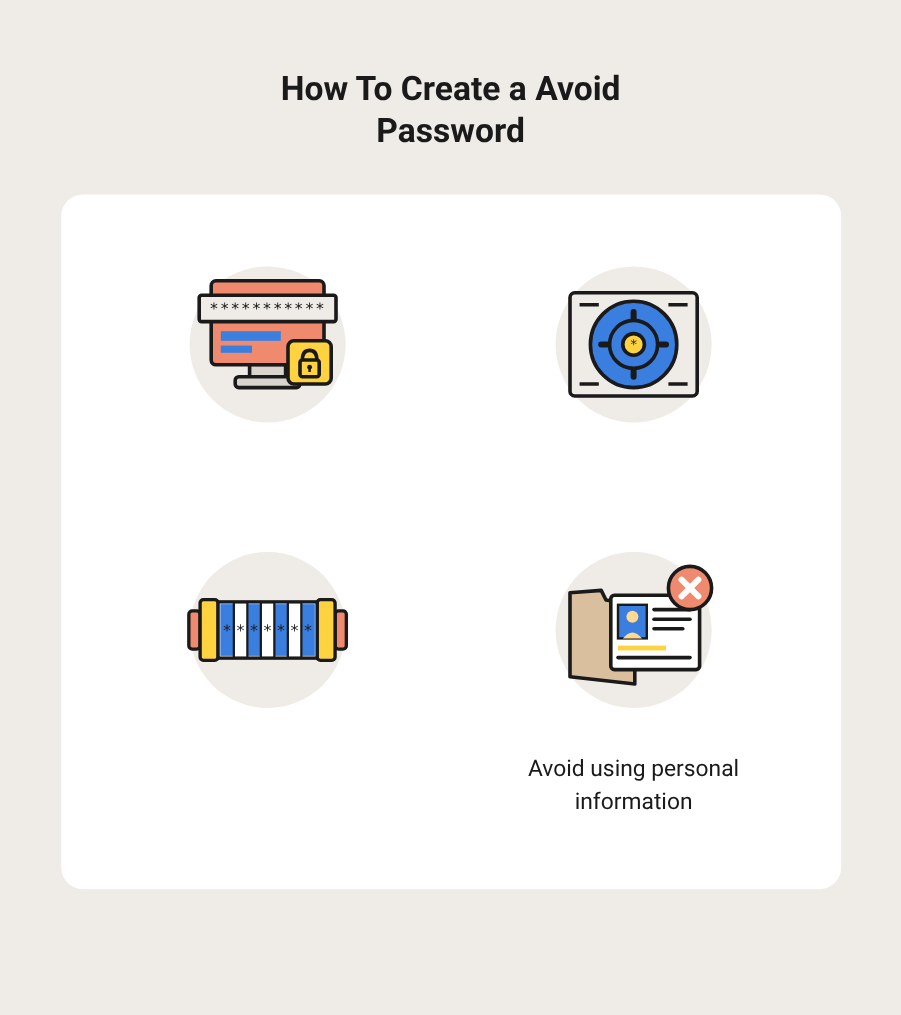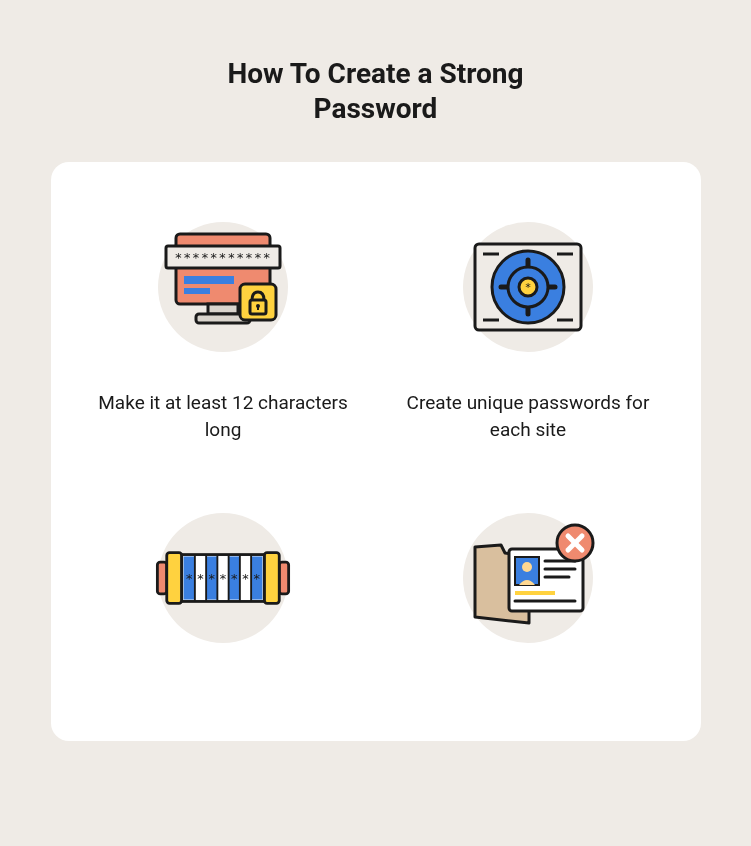--- a/index.html
+++ b/index.html
@@ -59,21 +59,21 @@
   .tip-label {
     font-size: 19px;
     line-height: 1.4;
     max-width: 260px;
     color: #1a1a1a;
   }
 </style>
 </head>
 <body>
 
-<h1 class="title">How To Create a Strong Password</h1>
+<h1 class="title">How To Create a Avoid Password</h1>
 
 <div class="card">
 
   <div class="tip">
     <div class="icon-wrap">
       <div class="icon-bg"></div>
       <svg width="150" height="130" viewBox="0 0 150 130">
 
         <rect x="28" y="12" width="94" height="70" rx="4" fill="#ef8a6f" stroke="#1a1a1a" stroke-width="3"></rect>
 
@@ -86,21 +86,20 @@
         <rect x="60" y="82" width="30" height="10" fill="#d9d4cd" stroke="#1a1a1a" stroke-width="3"></rect>
         <rect x="48" y="92" width="54" height="9" rx="3" fill="#d9d4cd" stroke="#1a1a1a" stroke-width="3"></rect>
 
         <rect x="92" y="62" width="36" height="36" rx="5" fill="#ffd23f" stroke="#1a1a1a" stroke-width="3"></rect>
         <path d="M104 78 q0 -8 6 -8 q6 0 6 8" fill="none" stroke="#1a1a1a" stroke-width="3"></path>
         <rect x="102" y="78" width="16" height="14" rx="2" fill="#ffd23f" stroke="#1a1a1a" stroke-width="3"></rect>
         <circle cx="110" cy="84" r="2" fill="#1a1a1a"></circle>
         <rect x="109" y="84" width="2" height="4" fill="#1a1a1a"></rect>
       </svg>
     </div>
-    <div class="tip-label">Make it at least 12 characters long</div>
   </div>
 
   <div class="tip">
     <div class="icon-wrap">
       <div class="icon-bg"></div>
       <svg width="150" height="130" viewBox="0 0 150 130">
 
         <rect x="22" y="22" width="106" height="86" rx="4" fill="#efebe6" stroke="#1a1a1a" stroke-width="3"></rect>
 
         <line x1="30" y1="32" x2="46" y2="32" stroke="#1a1a1a" stroke-width="3"></line>
@@ -116,21 +115,20 @@
           <line x1="48" y1="65" x2="58" y2="65"></line>
           <line x1="92" y1="65" x2="102" y2="65"></line>
         </g>
 
         <circle cx="75" cy="65" r="20" fill="#3a7fe0" stroke="#1a1a1a" stroke-width="3"></circle>
 
         <circle cx="75" cy="65" r="9" fill="#ffd23f" stroke="#1a1a1a" stroke-width="3"></circle>
         <text x="75" y="69" font-family="monospace" font-size="11" fill="#1a1a1a" text-anchor="middle">*</text>
       </svg>
     </div>
-    <div class="tip-label">Create unique passwords for each site</div>
   </div>
 
   <div class="tip">
     <div class="icon-wrap">
       <div class="icon-bg"></div>
       <svg width="160" height="110" viewBox="0 0 160 110">
 
         <rect x="10" y="38" width="10" height="34" rx="3" fill="#ef8a6f" stroke="#1a1a1a" stroke-width="3"></rect>
         <rect x="140" y="38" width="10" height="34" rx="3" fill="#ef8a6f" stroke="#1a1a1a" stroke-width="3"></rect>
         <rect x="20" y="28" width="16" height="54" rx="3" fill="#ffd23f" stroke="#1a1a1a" stroke-width="3"></rect>
@@ -186,15 +184,16 @@
           <line x1="62" y1="88" x2="122" y2="88"></line>
         </g>
 
         <circle cx="122" cy="30" r="18" fill="#ef8a6f" stroke="#1a1a1a" stroke-width="3"></circle>
         <g stroke="#ffffff" stroke-width="5" stroke-linecap="round">
           <line x1="115" y1="23" x2="129" y2="37"></line>
           <line x1="129" y1="23" x2="115" y2="37"></line>
         </g>
       </svg>
     </div>
+    <div class="tip-label">Avoid using personal information</div>
   </div>
 
 </div>
 
 </body></html>

